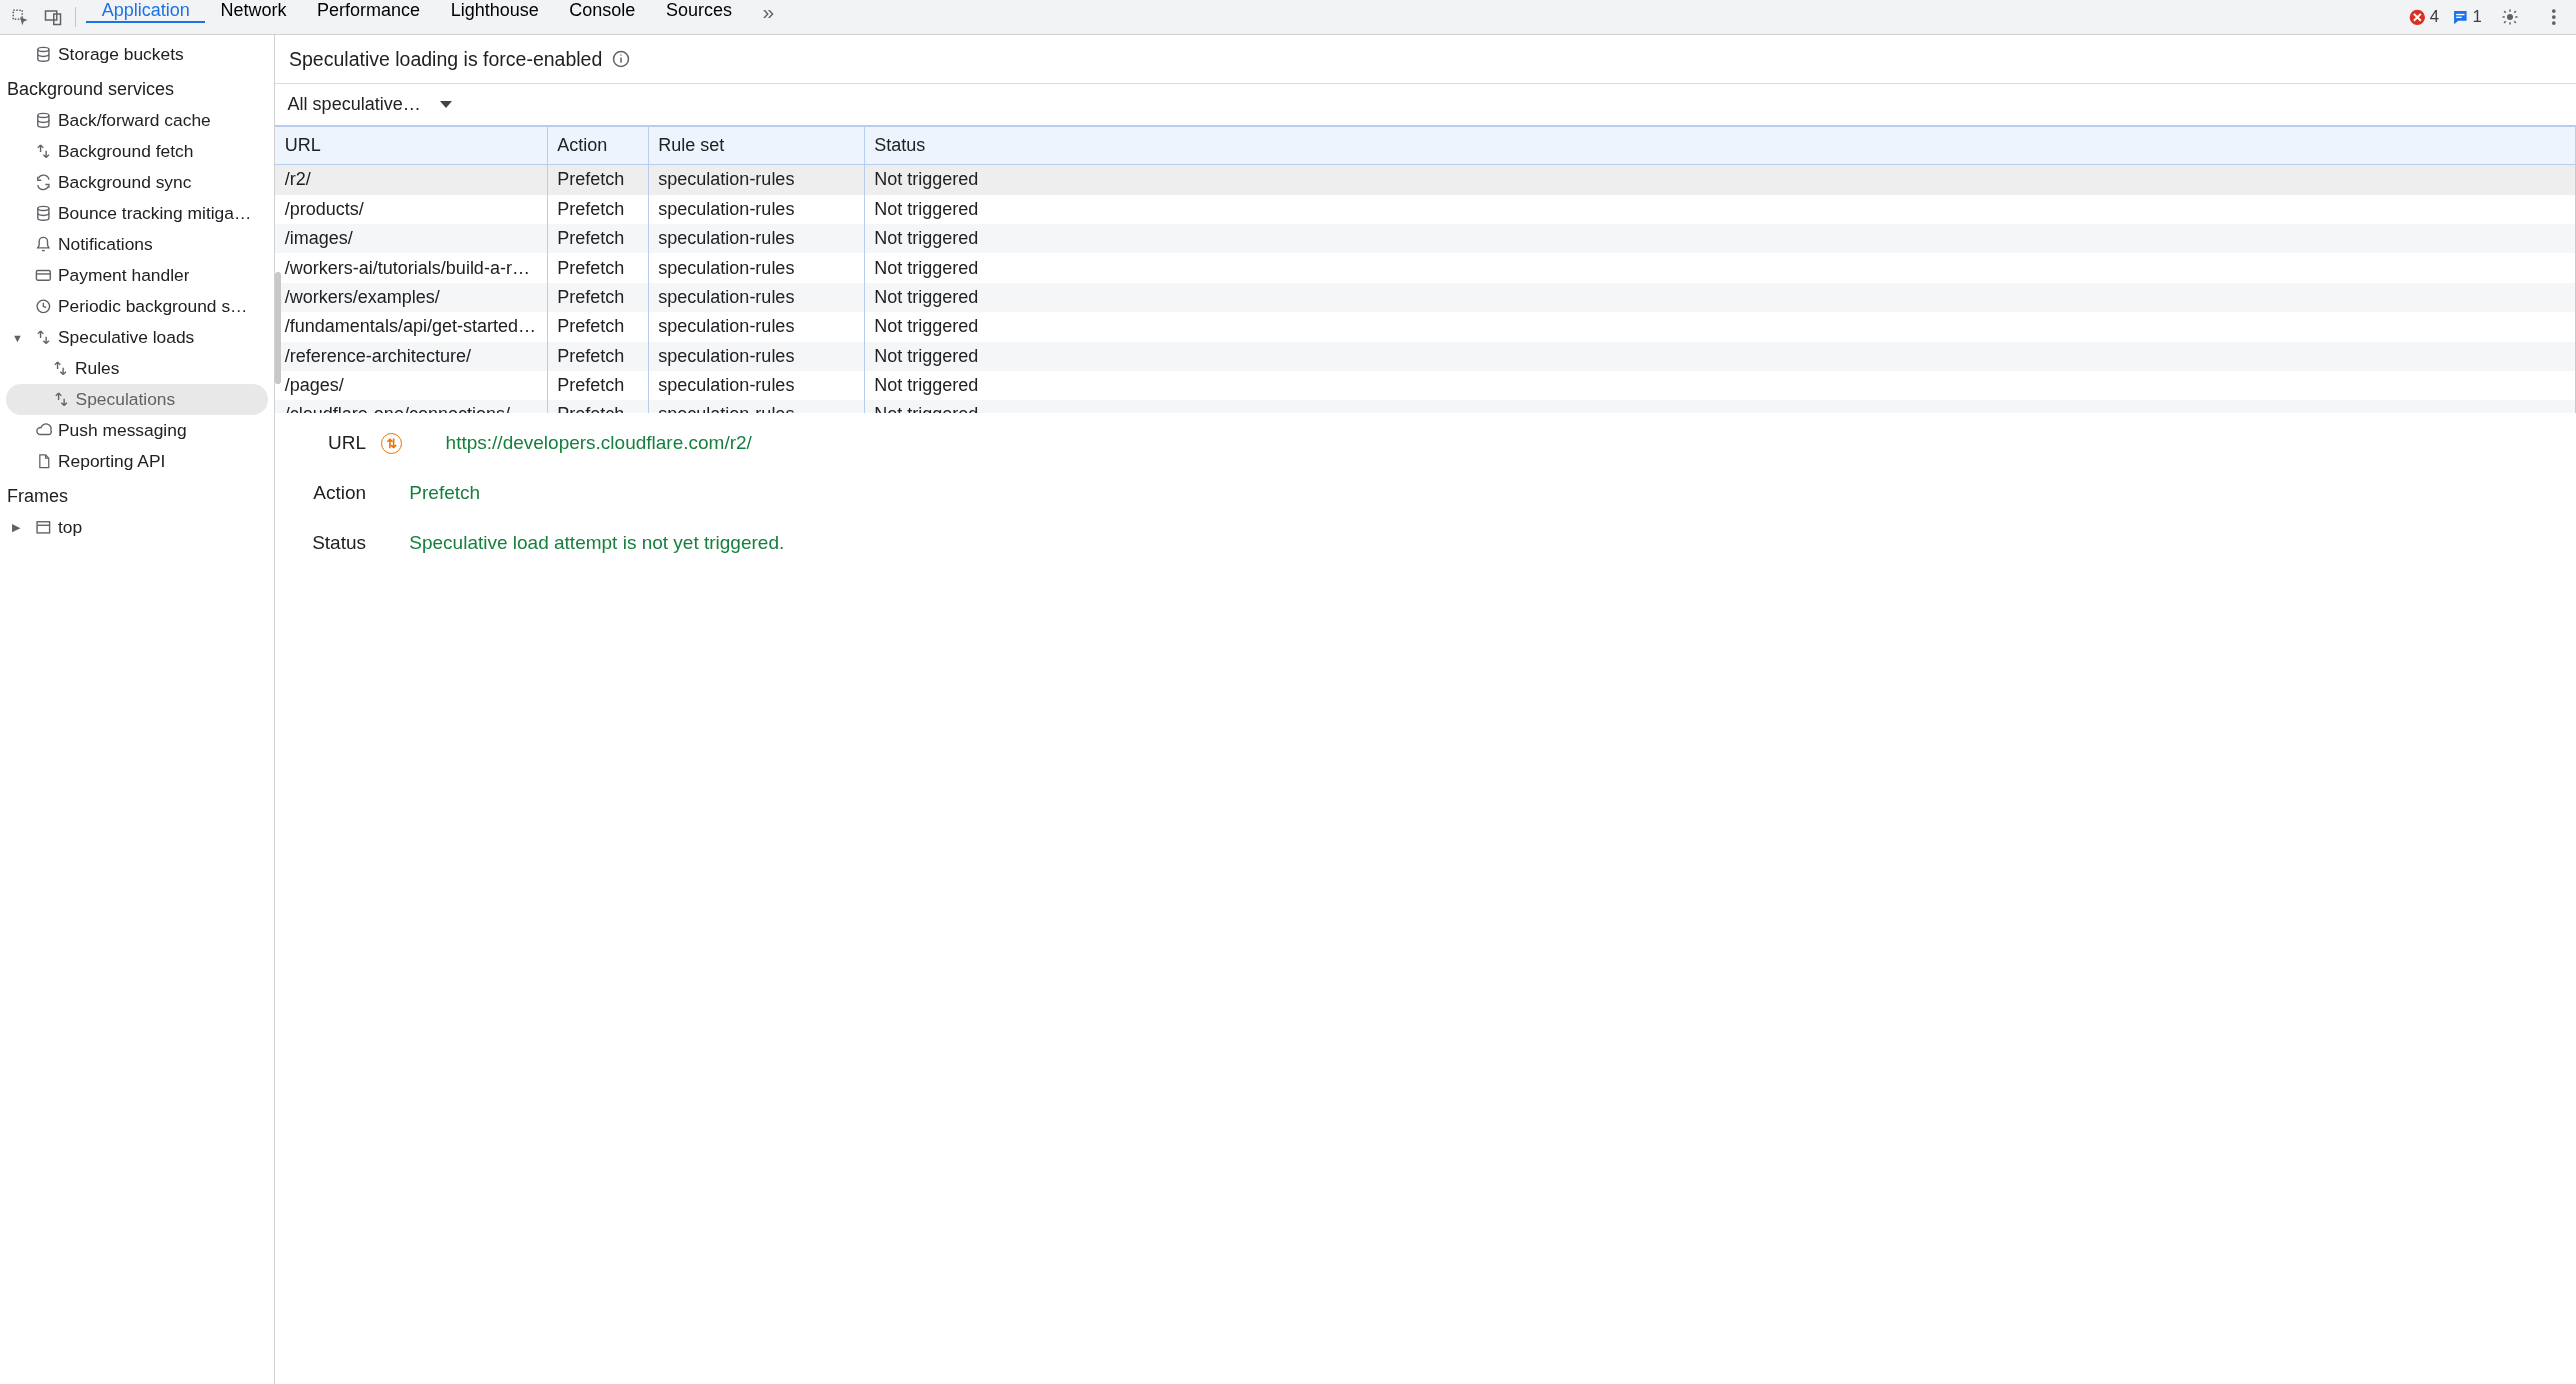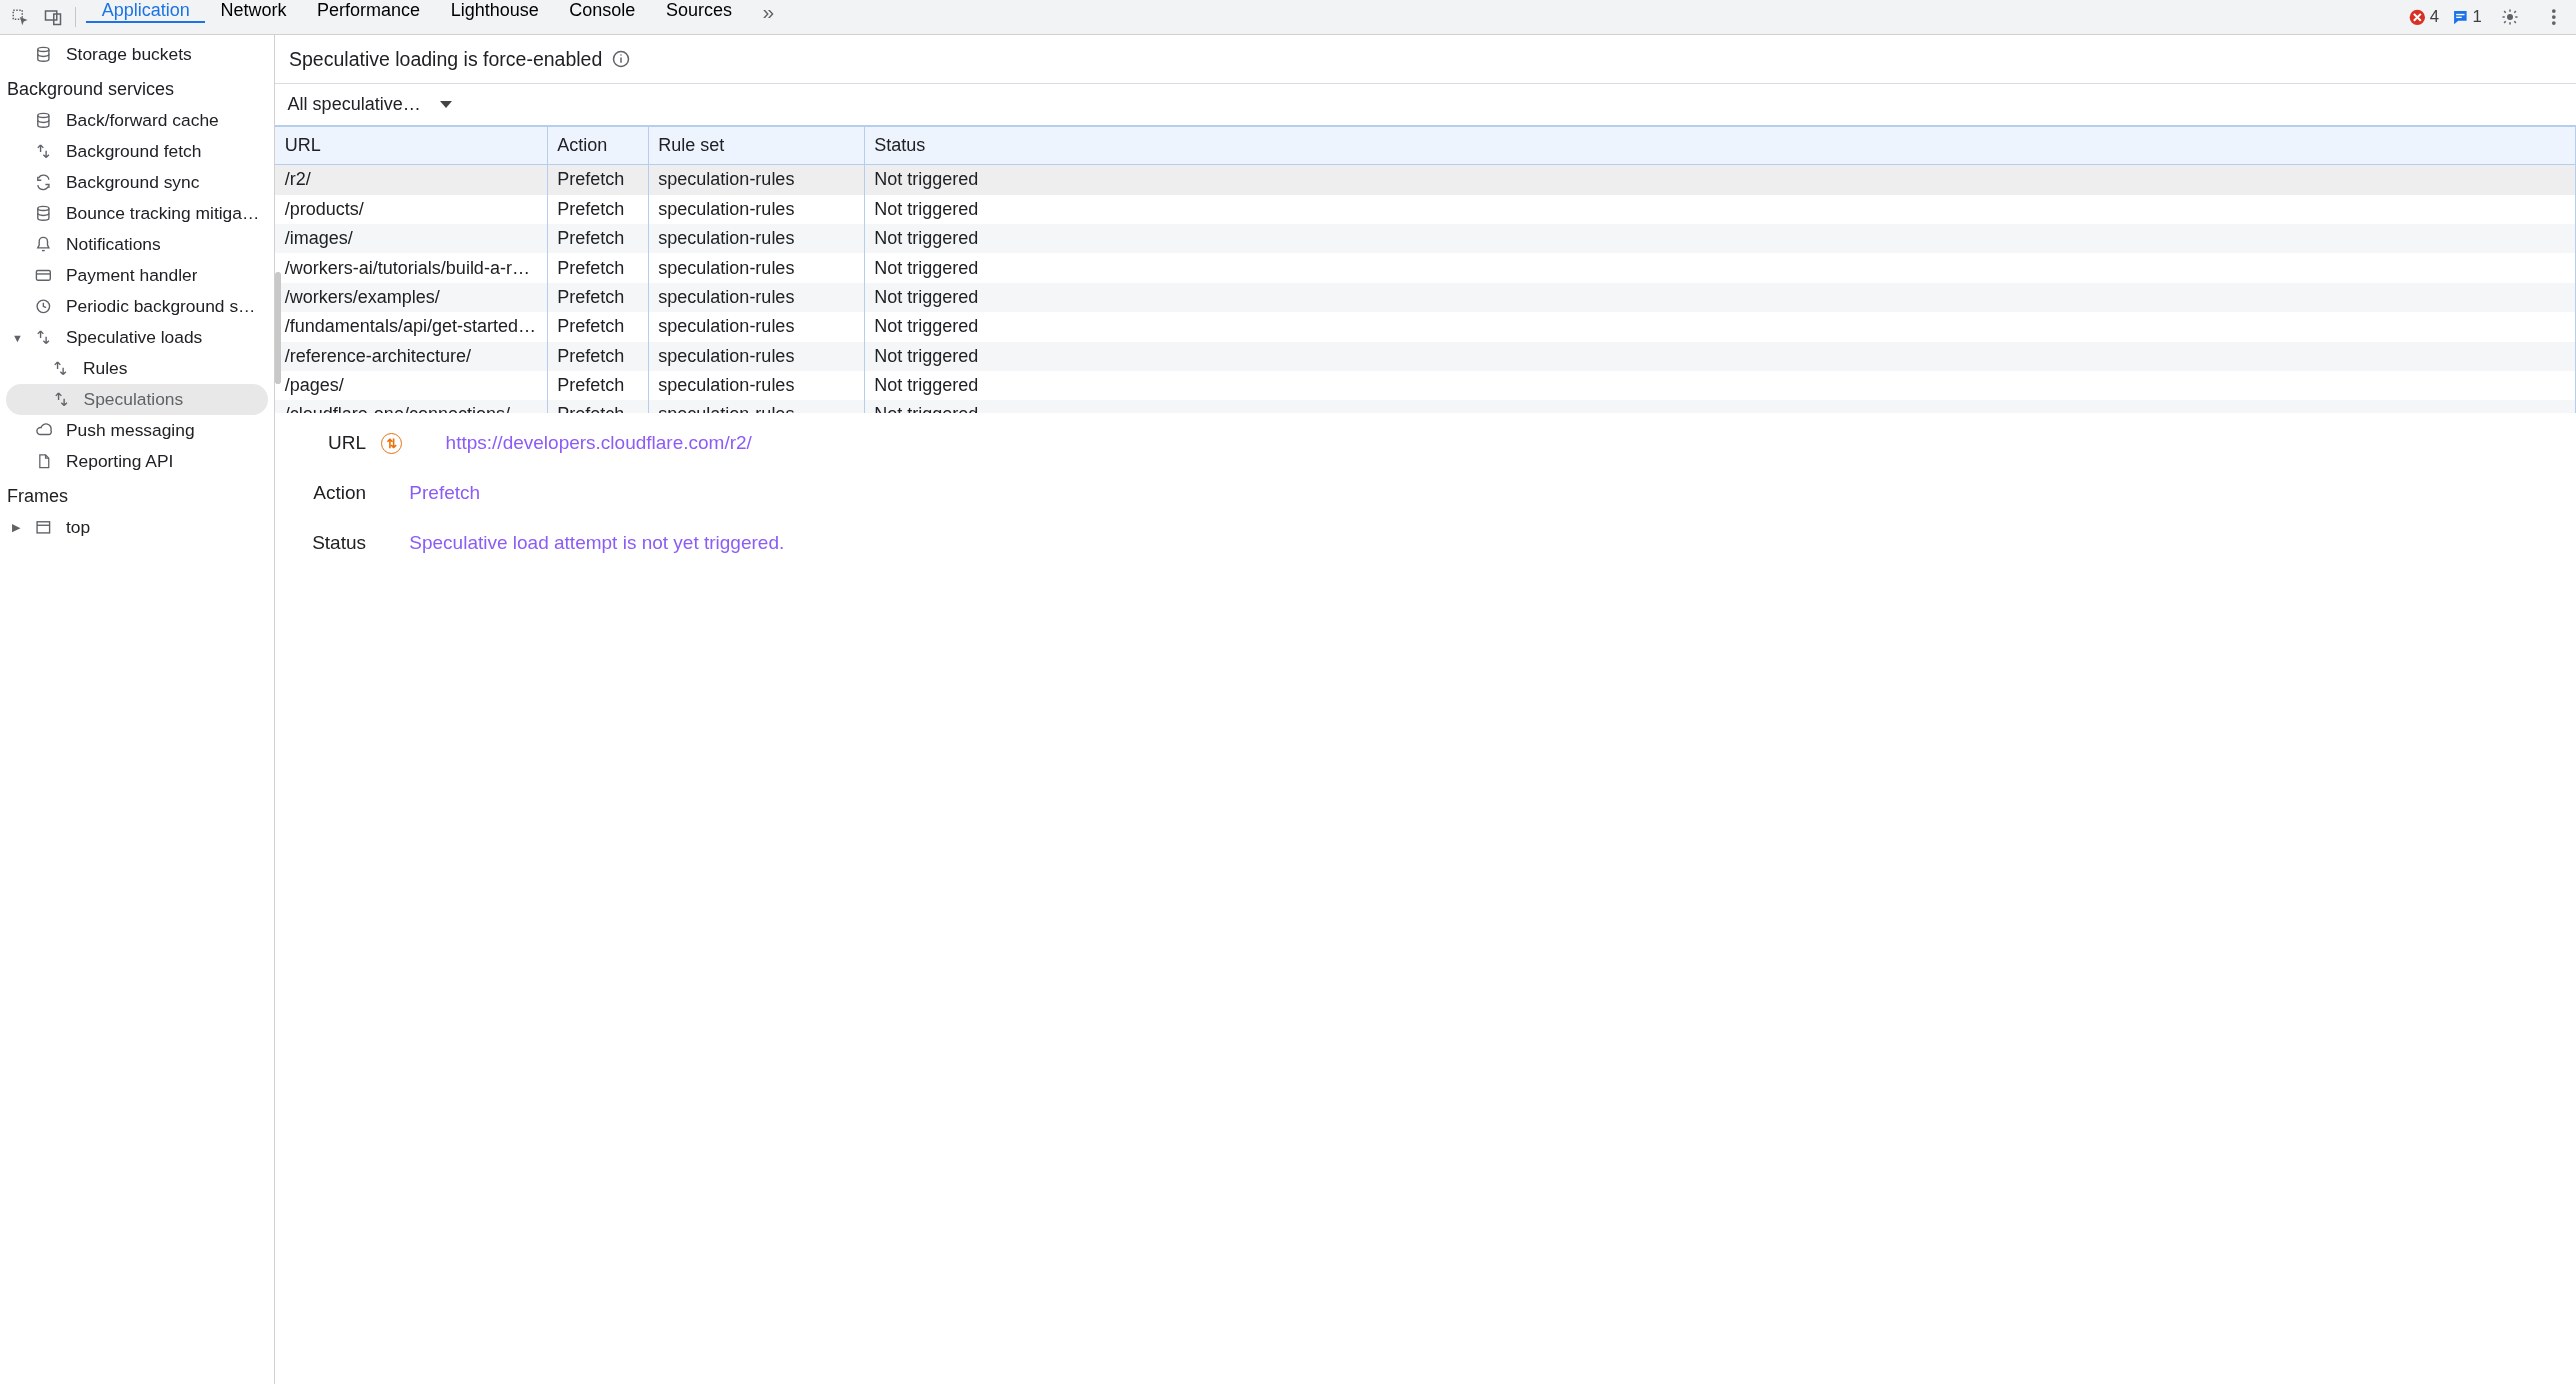--- a/index.html
+++ b/index.html
@@ -103,21 +103,21 @@
   
   .tree-section { margin-top: 2.8px; }
   .tree-heading {
     font-size: 18px;
     padding: 5.6px 5.6px 5.6px 7px;
     color:#202124;
   }
   .tree-item {
     display: flex;
     align-items: center;
-    gap: 12px;
+    gap: 4px;
     height: 31px;
     padding-left: 33px;
     font-size: 17.4px;
     color:#202124;
     white-space: nowrap;
     overflow: hidden;
     text-overflow: ellipsis;
     cursor: pointer;
   }
   .tree-item.depth2 { padding-left: 50px; }
@@ -218,21 +218,21 @@
     align-items:center;
     gap: 15.3px;
     margin-bottom: 28px;
   }
   .detail-label {
     width: 63px;
     text-align: right;
     color:#202124;
   }
   .detail-value {
-    color:#8b5cf6;
+    color:#15803d;
     padding-left:28px;
   }
   .swap-icon {
     display:inline-flex;
     width:21px;height:21px;
     border:1.4px solid #e8710a;
     border-radius:50%;
     align-items:center;justify-content:center;
     color:#e8710a;
     font-size:12.6px;

